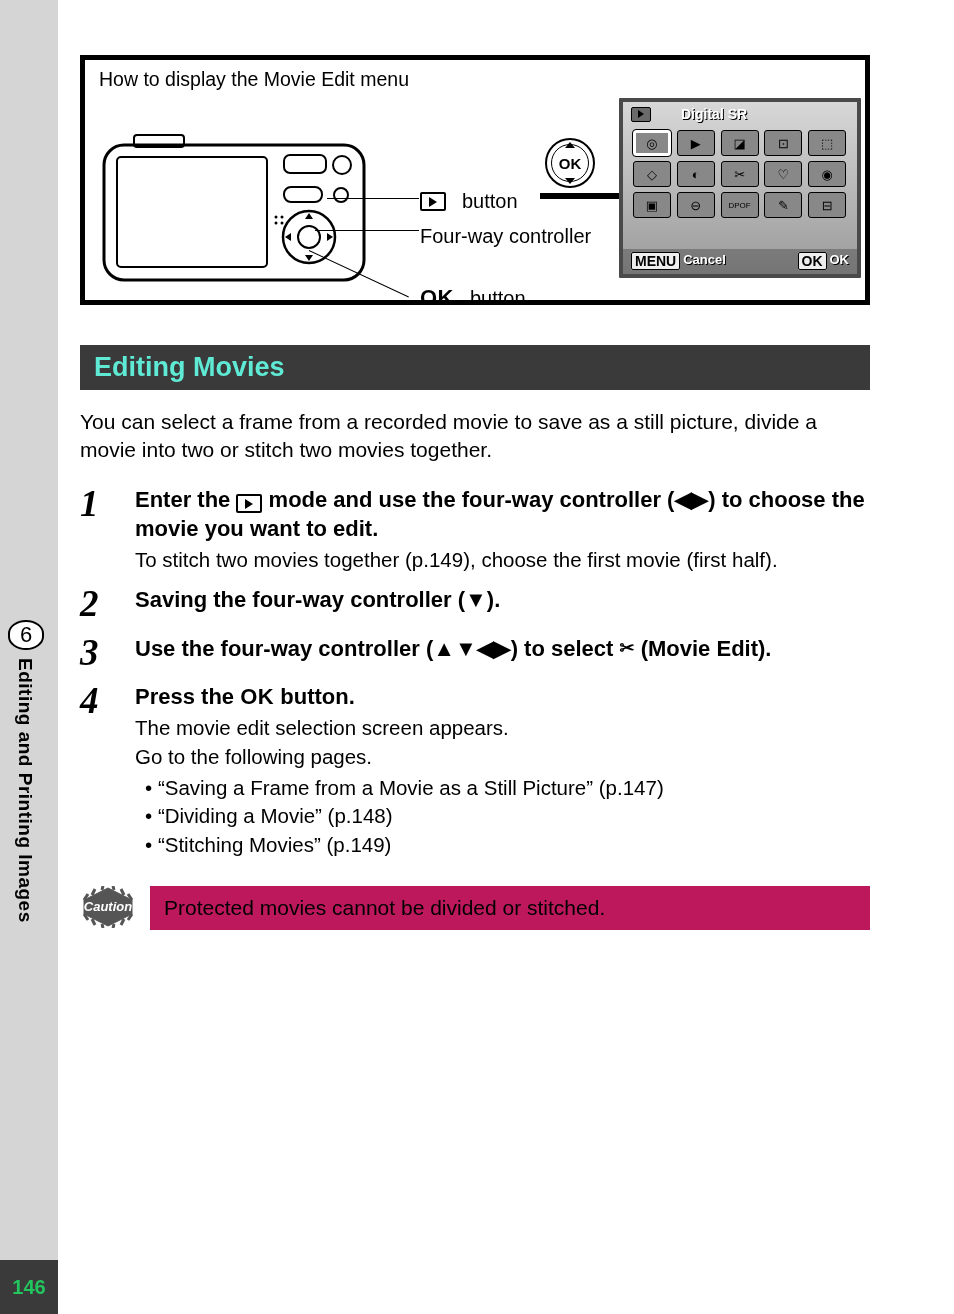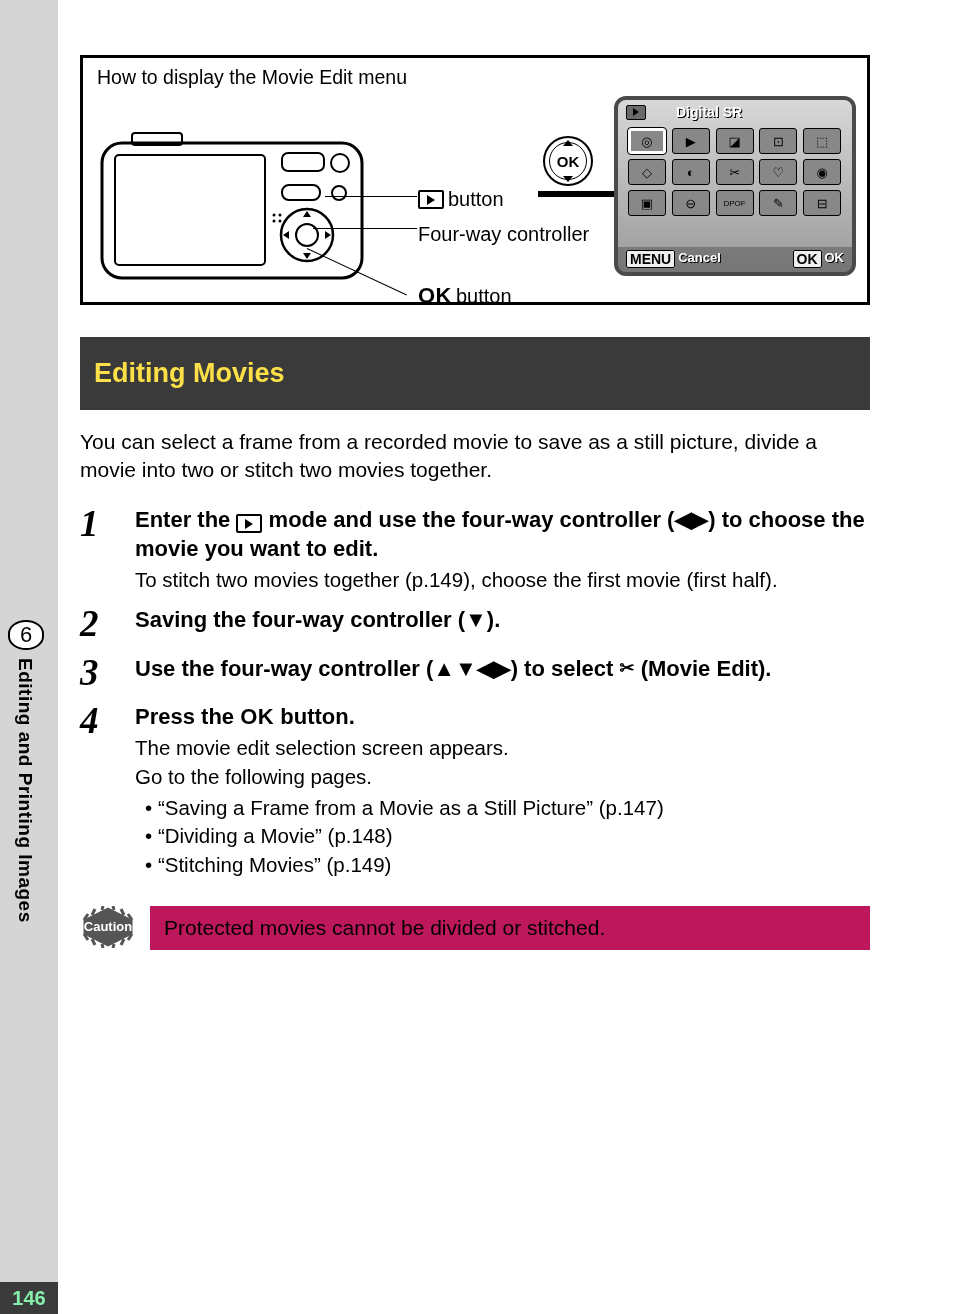--- a/index.html
+++ b/index.html
@@ -44,49 +44,49 @@
       font-size: 19px;
       margin-top: 8px;
       margin-left: 14px;
       letter-spacing: 0.5px;
     }
     .page-number {
       position: absolute;
       left: 0;
       bottom: 0;
       width: 58px;
-      height: 32px;
+      height: 54px;
       background: #3a3a3a;
-      color: #86efac;
+      color: #22c55e;
       font-weight: bold;
       font-size: 20px;
       display: flex;
       align-items: center;
       justify-content: center;
     }
     .content {
       position: absolute;
       left: 80px;
       top: 55px;
       width: 790px;
     }
     .diagram-box {
-      border: 3px solid #000000;
+      border: 5px solid #000000;
       padding: 8px 26px 14px 14px;
       position: relative;
       height: 250px;
     }
     .diagram-title {
       font-size: 19.5px;
     }
     .callout {
       font-size: 20px;
       display: flex;
       align-items: center;
-      gap: 4px;
+      gap: 16px;
     }
     .callout-1 { position: absolute; top: 130px; }
     .callout-2 { position: absolute; top: 165px; width: 220px;}
     .callout-3 { position: absolute; top: 225px; }
     .ok-text { font-weight: bold; font-size: 22px; letter-spacing: 0.5px; }
     .play-icon-box {
       display: inline-flex;
       border: 2px solid #000;
       width: 26px;
       height: 19px;
@@ -144,26 +144,26 @@
     .camera-drawing {
       position: absolute;
       left: 14px;
       top: 55px;
       width: 280px;
       height: 180px;
     }
     
     .screen-mock {
       position: absolute;
-      right: 11px;
+      right: 4px;
       top: 38px;
       width: 242px;
       height: 180px;
       border: 4px solid #4a4a4a;
-      border-radius: 12px;
+      border-radius: 1px;
       background: linear-gradient(#d8d8d8 0%, #b5b5b5 55%, #9a9a9a 100%);
       overflow: hidden;
     }
     .screen-header {
       display: flex;
       align-items: center;
       gap: 30px;
       padding: 4px 8px;
       color: #fff;
       font-weight: bold;
@@ -211,25 +211,25 @@
       padding: 0 3px;
       font-size: 14px;
       border-radius: 2px;
       text-shadow: none;
       margin-right: 3px;
       vertical-align: middle;
     }
     
     .section-heading {
       background: #3a3a3a;
-      color: #fde047;
+      color: #5eead4;
       font-weight: bold;
       font-size: 27px;
-      padding: 21px 14px;
-      margin-top: 32px;
+      padding: 7px 14px;
+      margin-top: 40px;
     }
     .intro-text {
       font-size: 21px;
       line-height: 1.35;
       margin-top: 18px;
     }
     
     .steps { margin-top: 20px; }
     .step { display: flex; margin-bottom: 10px; }
     .step-num {
@@ -270,21 +270,21 @@
       width: 56px;
       height: 42px;
       position: relative;
       flex-shrink: 0;
       margin-right: 14px;
       display: flex;
       align-items: center;
       justify-content: center;
     }
     .caution-badge svg { position: absolute; inset: 0; }
-    .caution-badge span { position: relative; color: #fff; font-weight: bold; font-size: 13px; }
+    .caution-badge span { position: relative; color: #fff; font-weight: bold; font-size: 13px; font-style: italic;}
     .caution-box {
       background: #be185d;
       padding: 10px 14px;
       flex: 1;
       font-size: 21px;
     }
     .leader-line { position: absolute; background: #000; height: 1px; }
   </style>
 </head>
 <body>

